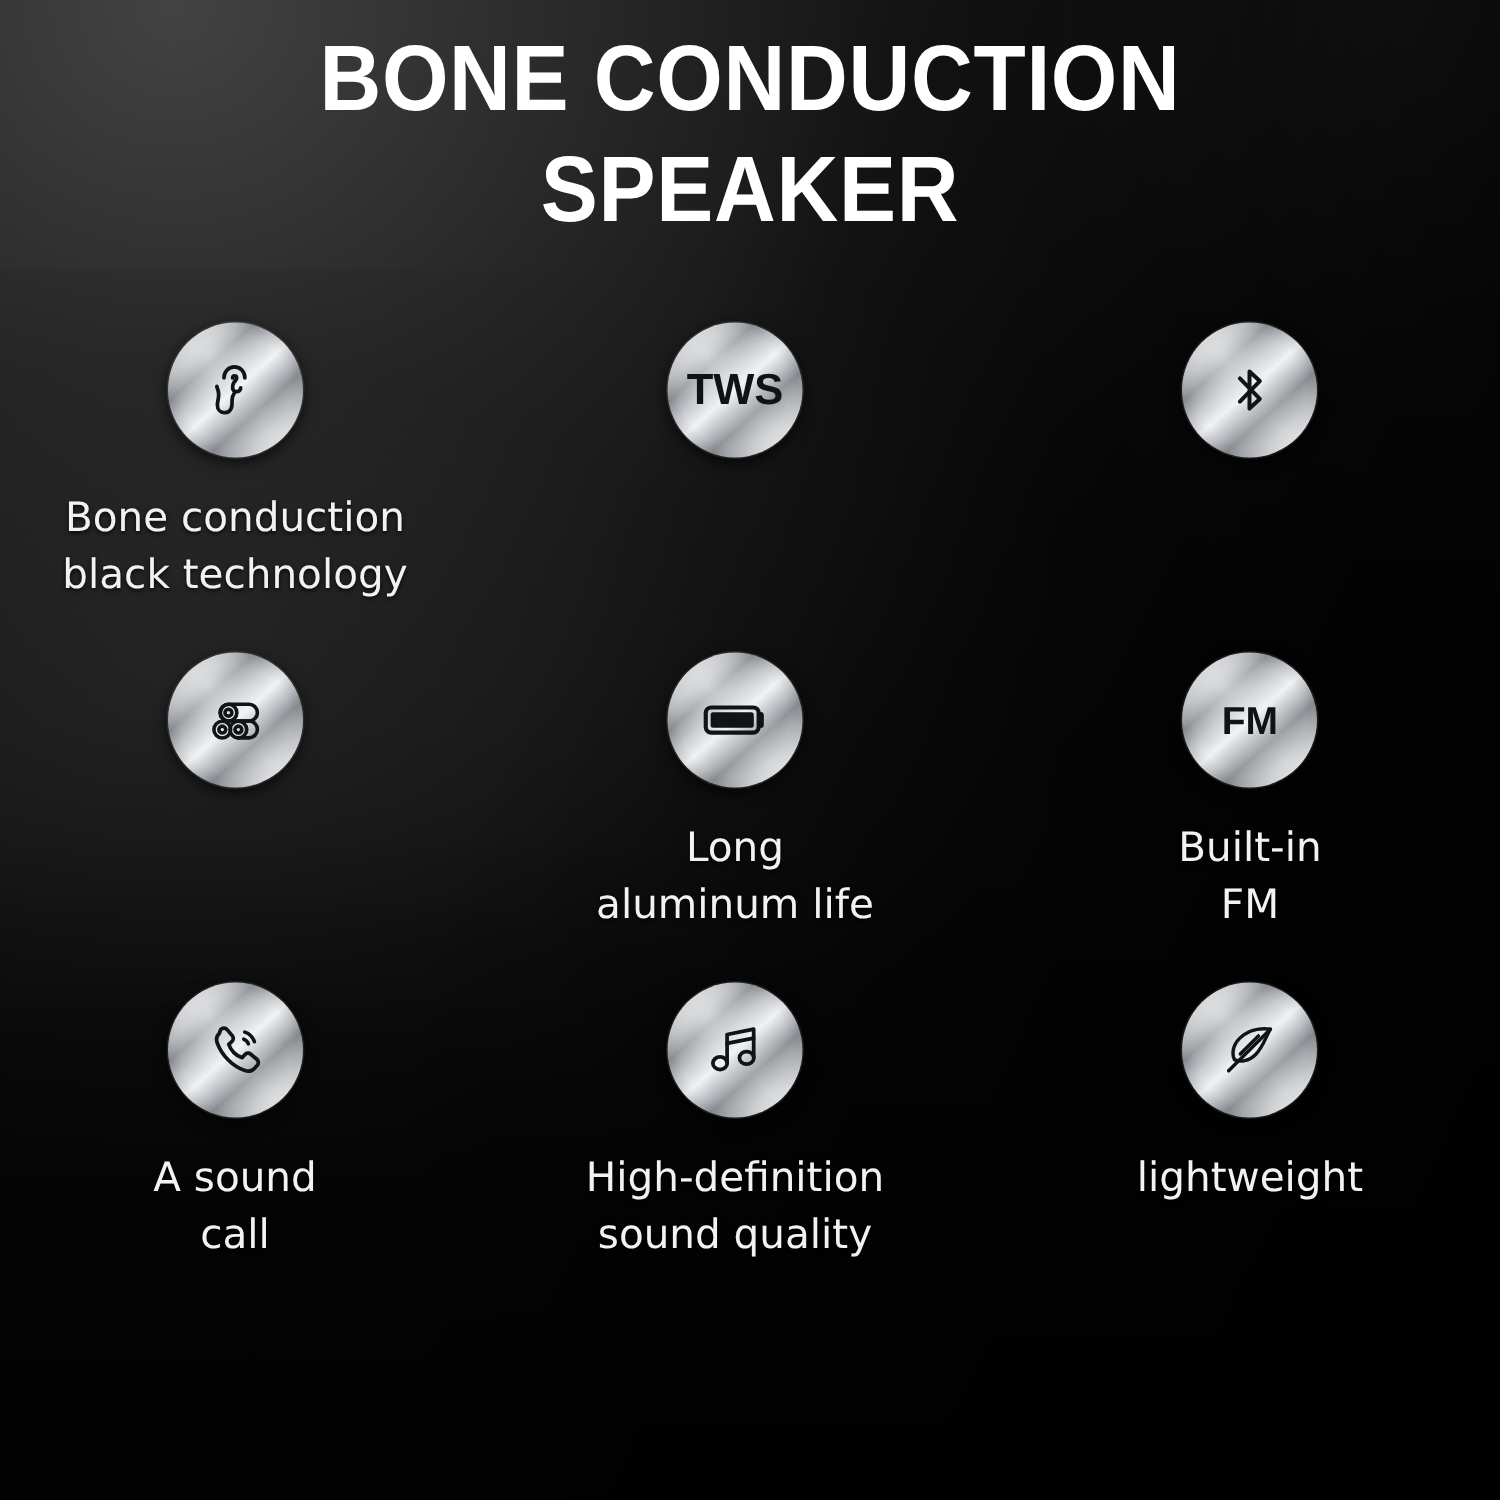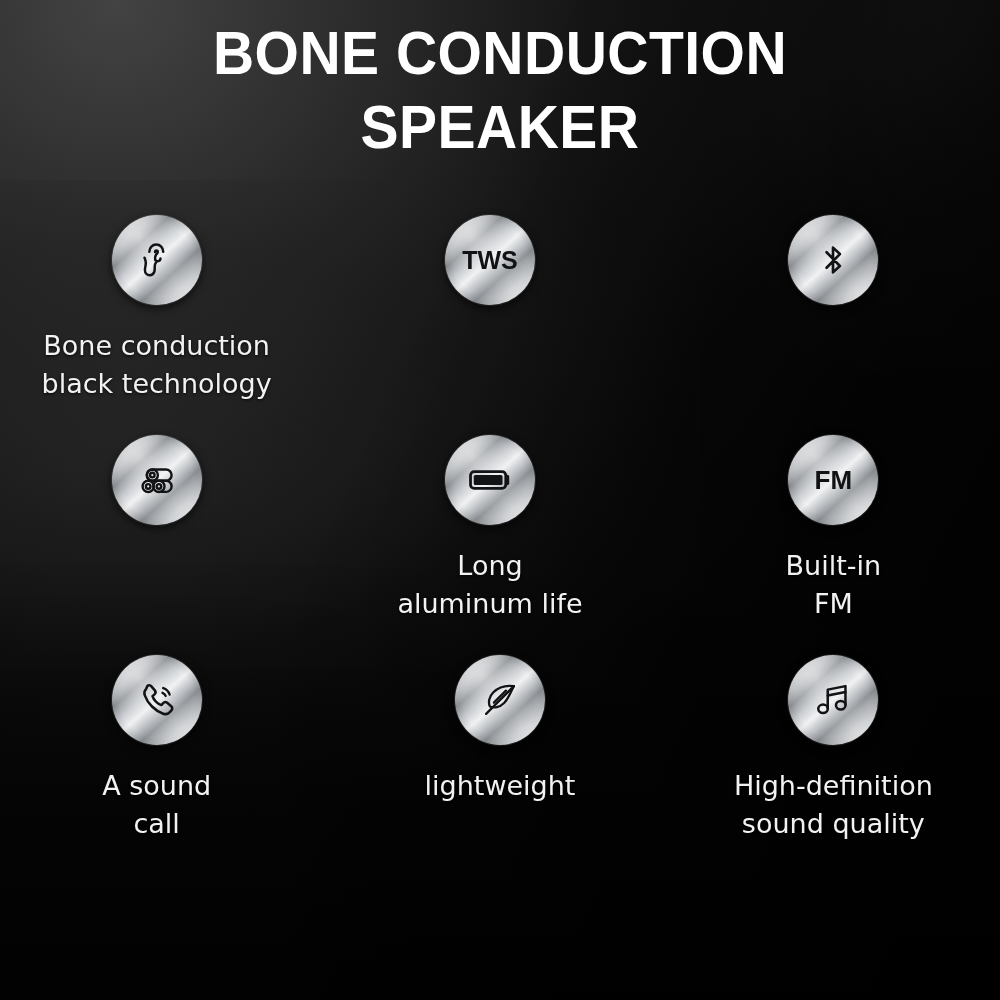--- a/index.html
+++ b/index.html
@@ -146,21 +146,21 @@
       radial-gradient(circle at 50% 50%, rgba(0,0,0,0.0) 58%, rgba(0,0,0,0.22) 100%);
     pointer-events: none;
   }
   .badge svg { position: relative; z-index: 2; display: block; }
   .badge-text {
     position: relative;
     z-index: 2;
     color: #111214;
     font-family: "Liberation Sans", sans-serif;
     font-weight: 700;
-    font-size: 25px;
+    font-size: 29px;
     letter-spacing: 0px;
     line-height: 1;
   }
   .badge-text.fm { font-size: 26px; }
 
   
   .caption {
     margin-top: 22px;
     text-align: center;
     color: #f2f2f2;
@@ -273,45 +273,45 @@
                      l4 3.4c1.3 1.1 1.4 2.9 0.2 4.2l-1.8 1.9c-1.6 1.7-4.1 2.2-6.4 1.4
                      -4.2-1.5-8-4-11.2-7.2-3.2-3.2-5.7-7-7.2-11.2-0.8-2.3-0.3-4.8 1.4-6.4z" fill="none" stroke="#121315" stroke-width="2.5" stroke-linejoin="round"></path>
             <path d="M29.5 16.8a5.2 5.2 0 0 1 3.1 3.1" fill="none" stroke="#121315" stroke-width="2.4" stroke-linecap="round"></path>
             <path d="M30.2 12.1a10 10 0 0 1 6.4 6.4" fill="none" stroke="#121315" stroke-width="2.4" stroke-linecap="round"></path>
           </svg>
         </div>
         <div class="caption">A sound
 call</div>
       </div>
 
+      <div class="cell col1">
+        <div class="badge">
+          <svg width="46" height="46" viewBox="0 0 48 48">
+            <g fill="none" stroke="#121315" stroke-width="2.6" stroke-linejoin="round" stroke-linecap="round">
+              <path d="M18.5 32.5 L18.5 13.2 L37 9.5 L37 28.8"></path>
+              <path d="M18.5 19.4 L37 15.7"></path>
+              <ellipse cx="13.6" cy="33.2" rx="5" ry="4.4"></ellipse>
+              <ellipse cx="32.1" cy="29.5" rx="5" ry="4.4"></ellipse>
+            </g>
+          </svg>
+        </div>
+        <div class="caption">High-definition
+sound quality</div>
+      </div>
+
       <div class="cell col2">
         <div class="badge">
           <svg width="46" height="46" viewBox="0 0 48 48">
             <g fill="none" stroke="#121315" stroke-width="2.4" stroke-linejoin="round" stroke-linecap="round">
               <path d="M38.5 9.5c-8.5-1.2-16.4 1.4-21.4 6.4-4.6 4.6-5.6 10.6-3.6 14.8
                        4.2 2 10.2 1 14.8-3.6 5-5 7.4-12.9 10.2-17.6z"></path>
               <path d="M38.5 9.5 L9.5 38.5"></path>
               <path d="M30.2 14.2 L17.6 26.8"></path>
             </g>
           </svg>
         </div>
         <div class="caption">lightweight</div>
       </div>
 
-      <div class="cell col1">
-        <div class="badge">
-          <svg width="46" height="46" viewBox="0 0 48 48">
-            <g fill="none" stroke="#121315" stroke-width="2.6" stroke-linejoin="round" stroke-linecap="round">
-              <path d="M18.5 32.5 L18.5 13.2 L37 9.5 L37 28.8"></path>
-              <path d="M18.5 19.4 L37 15.7"></path>
-              <ellipse cx="13.6" cy="33.2" rx="5" ry="4.4"></ellipse>
-              <ellipse cx="32.1" cy="29.5" rx="5" ry="4.4"></ellipse>
-            </g>
-          </svg>
-        </div>
-        <div class="caption">High-definition
-sound quality</div>
-      </div>
-
     </div>
 
   </div>
 </div>
 
 </body></html>

